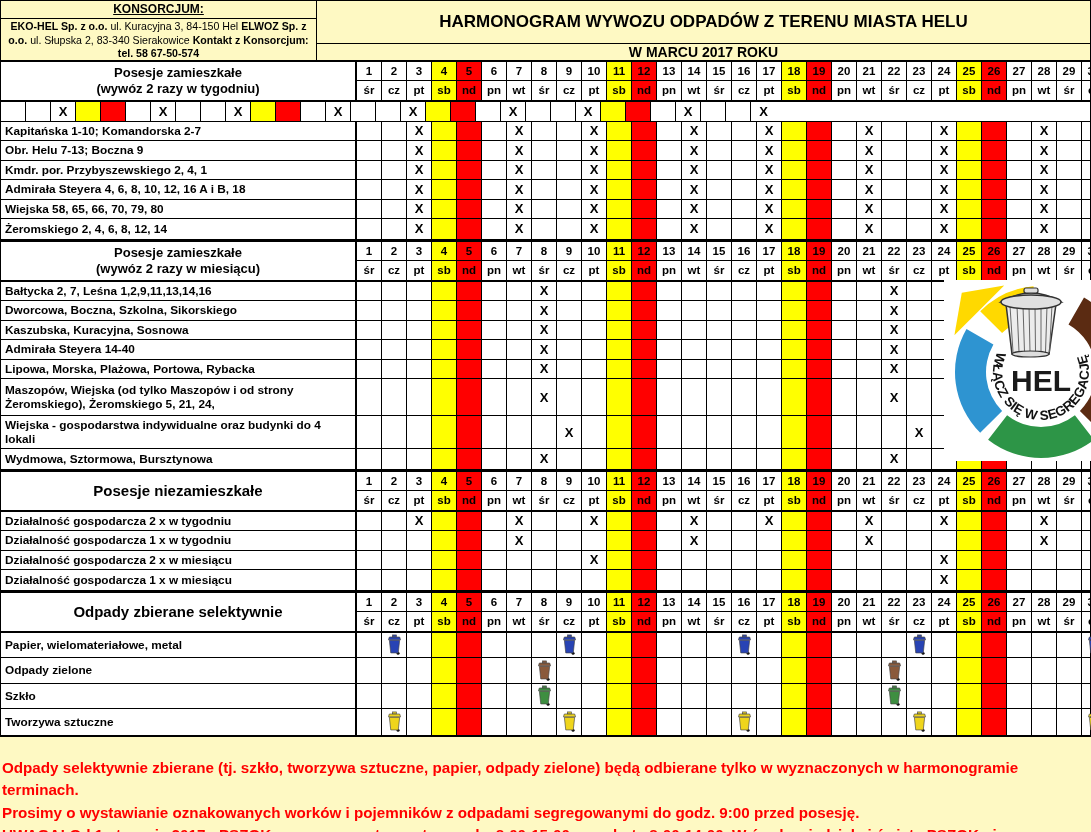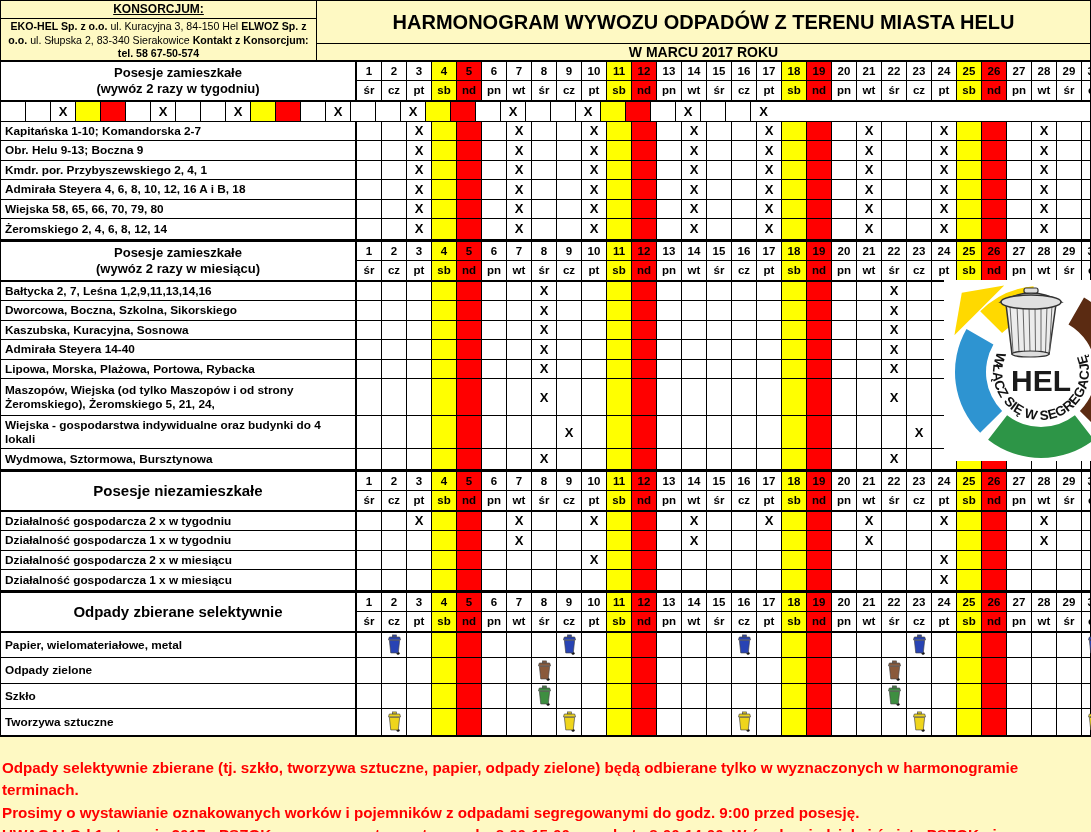--- a/index.html
+++ b/index.html
@@ -8,21 +8,21 @@
 
   
   .topbar{display:flex;width:1091px;height:62px;box-sizing:border-box;
           border:1px solid #000;border-bottom:2px solid #000;}
   .kons{width:316px;box-sizing:border-box;border-right:1px solid #000;display:flex;flex-direction:column;}
   .kons-head{height:17px;border-bottom:1px solid #000;text-align:center;font-weight:bold;
              font-size:12px;text-decoration:underline;line-height:17px;}
   .kons-addr{flex:1;text-align:center;font-size:10.6px;line-height:13.6px;padding:1px 5px;}
   .titlebox{flex:1;display:flex;flex-direction:column;}
   .t1{height:44px;box-sizing:border-box;border-bottom:1px solid #000;display:flex;
-      align-items:center;justify-content:center;font-weight:bold;font-size:20px;}
+      align-items:center;justify-content:center;font-weight:bold;font-size:17px;}
   .t2{flex:1;display:flex;align-items:center;justify-content:center;font-weight:bold;font-size:14px;}
 
   
   #calendar{width:1091px;box-sizing:border-box;border-left:1px solid #000;border-right:1px solid #000;}
   .cal-section{border-bottom:1px solid #000;}
   .cal-section + .cal-section{border-top:2px solid #000;}
   .cal-section:last-child{border-bottom:2px solid #000;}
   .cal-row{display:flex;box-sizing:border-box;border-bottom:1px solid #000;background:#fff;}
   .cal-row:last-child{border-bottom:none;}
   .cal-row.hdr{border-bottom:2px solid #000;}
@@ -266,21 +266,21 @@
           <div class="dcell xmark">X</div>
           <div class="dcell sat"></div>
           <div class="dcell sun"></div>
           <div class="dcell"></div>
           <div class="dcell xmark">X</div>
           <div class="dcell"></div>
           <div class="dcell"></div>
           <div class="dcell xmark">X</div>
         </div>
         <div class="cal-row body">
-          <div class="lab row-lab">Obr. Helu 9-13;  Boczna 9</div>
+          <div class="lab row-lab">Obr. Helu 7-13;  Boczna 9</div>
           <div class="dcell"></div>
           <div class="dcell"></div>
           <div class="dcell xmark">X</div>
           <div class="dcell sat"></div>
           <div class="dcell sun"></div>
           <div class="dcell"></div>
           <div class="dcell xmark">X</div>
           <div class="dcell"></div>
           <div class="dcell"></div>
           <div class="dcell xmark">X</div>

